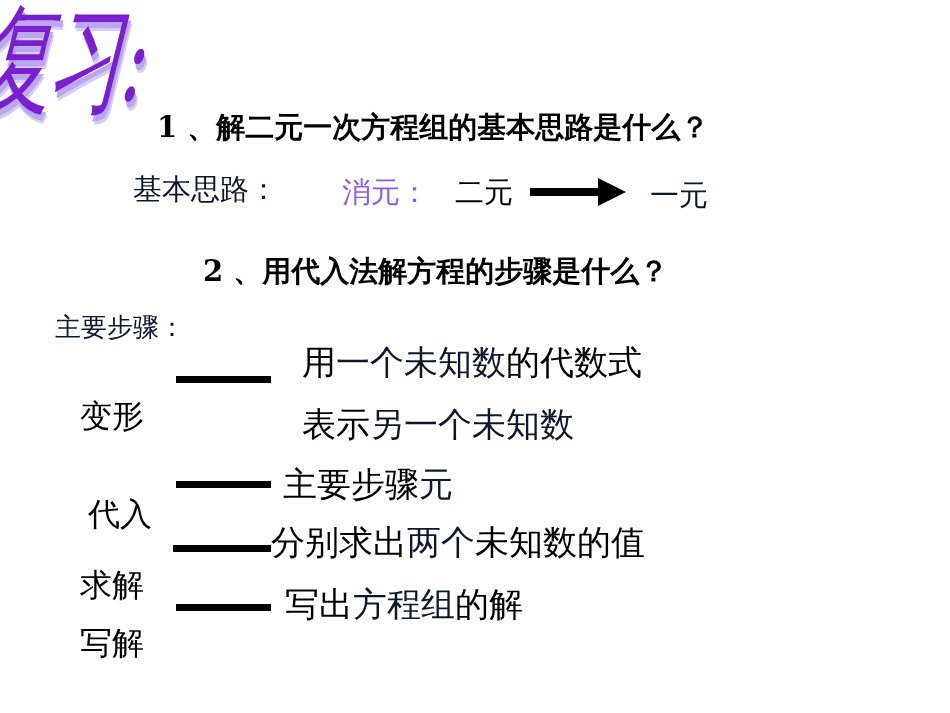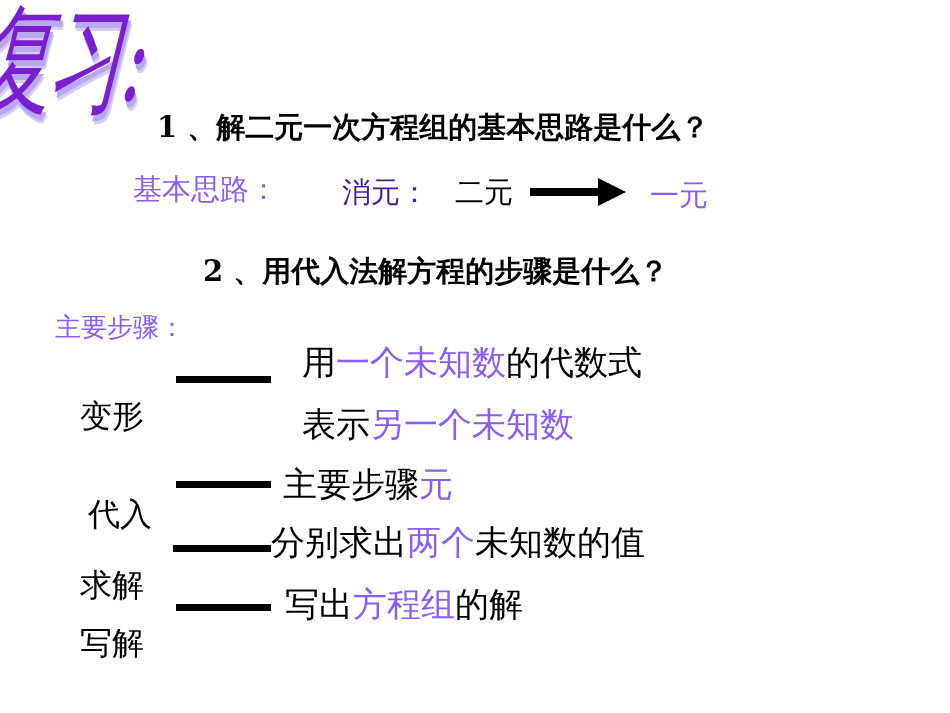--- a/index.html
+++ b/index.html
@@ -3,22 +3,22 @@
 <meta charset="utf-8">
 <style>
   html, body { margin: 0; padding: 0; background: #ffffff; }
   body { width: 950px; height: 713px; position: relative; overflow: hidden;
          font-family: "DejaVu Sans", "Liberation Sans", sans-serif; color: #000; }
   .abs { position: absolute; white-space: nowrap; }
   .title-review { left: 2px; top: 0px; font-family: "DejaVu Serif", serif; font-size: 118px;
                   color: #7a1fd0; transform: skewX(-14deg) scaleX(0.62); transform-origin: left top;
                   text-shadow: 5px 6px 0 #b9a8f0, 8px 9px 0 #d8ccf8; letter-spacing: -6px; line-height: 1; }
   .q { font-size: 29px; font-weight: bold; font-family: "DejaVu Serif", serif; margin-left: 17px; }
-  .red { color: #8b5cf6; }
-  .blue { color: #4c1d95; }
+  .red { color: #0f172a; }
+  .blue { color: #8b5cf6; }
   .lbl { font-size: 29px; }
   .step-label { font-size: 32px; margin-top: 37px; }
   .step-desc { font-size: 34px; }
   .dash { position: absolute; height: 7px; background: #000; }
   .arrow-line { position: absolute; height: 8px; background: #000; }
   .arrow-head { position: absolute; width: 0; height: 0; border-top: 14px solid transparent;
                 border-bottom: 14px solid transparent; border-left: 28px solid #000; }
 </style>
 </head>
 <body>

